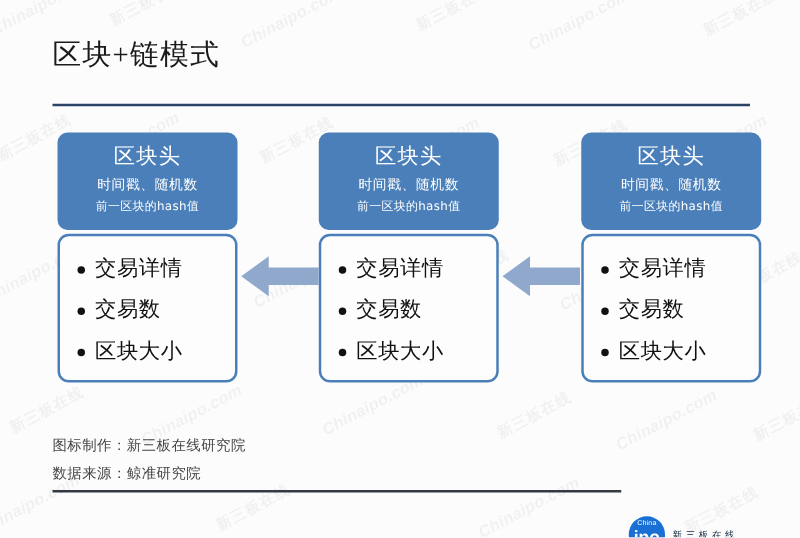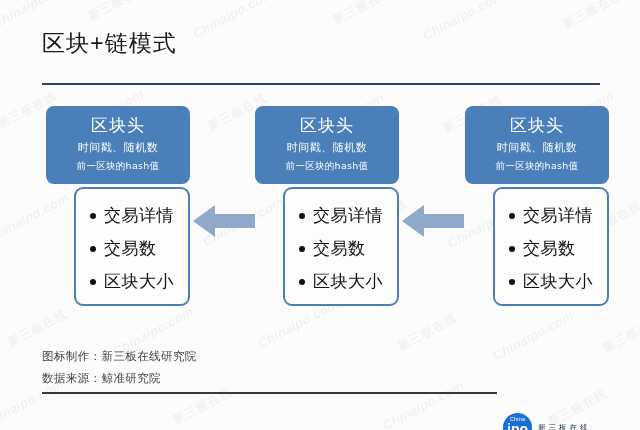--- a/index.html
+++ b/index.html
@@ -51,21 +51,21 @@
     letter-spacing: 1px;
   }
 
   
   #title {
     position: absolute;
     left: 42px;
     top: 28px;
     font-size: 23px;
     color: #1a1a1a;
-    font-family: Liberation Mono, monospace;
+    font-family: Liberation Serif, serif;
     letter-spacing: 1px;
     z-index: 10;
   }
   #title-rule {
     position: absolute;
     left: 42px;
     top: 83px;
     width: 558px;
     height: 2px;
     background: #2a4466;
@@ -120,21 +120,20 @@
     margin-top: 3px;
     background: #fdfdfd;
     border: 2px solid #4a7fba;
     border-radius: 9px;
     box-sizing: border-box;
     height: 119px;
     padding: 10px 6px 6px 6px;
     display: flex;
     flex-direction: column;
     justify-content: center;
-    margin-left: 28px;
   }
   .block-body ul {
     margin: 0;
     padding: 0 0 0 22px;
     list-style: none;
   }
   .block-body li {
     position: relative;
     font-size: 17px;
     line-height: 33px;

